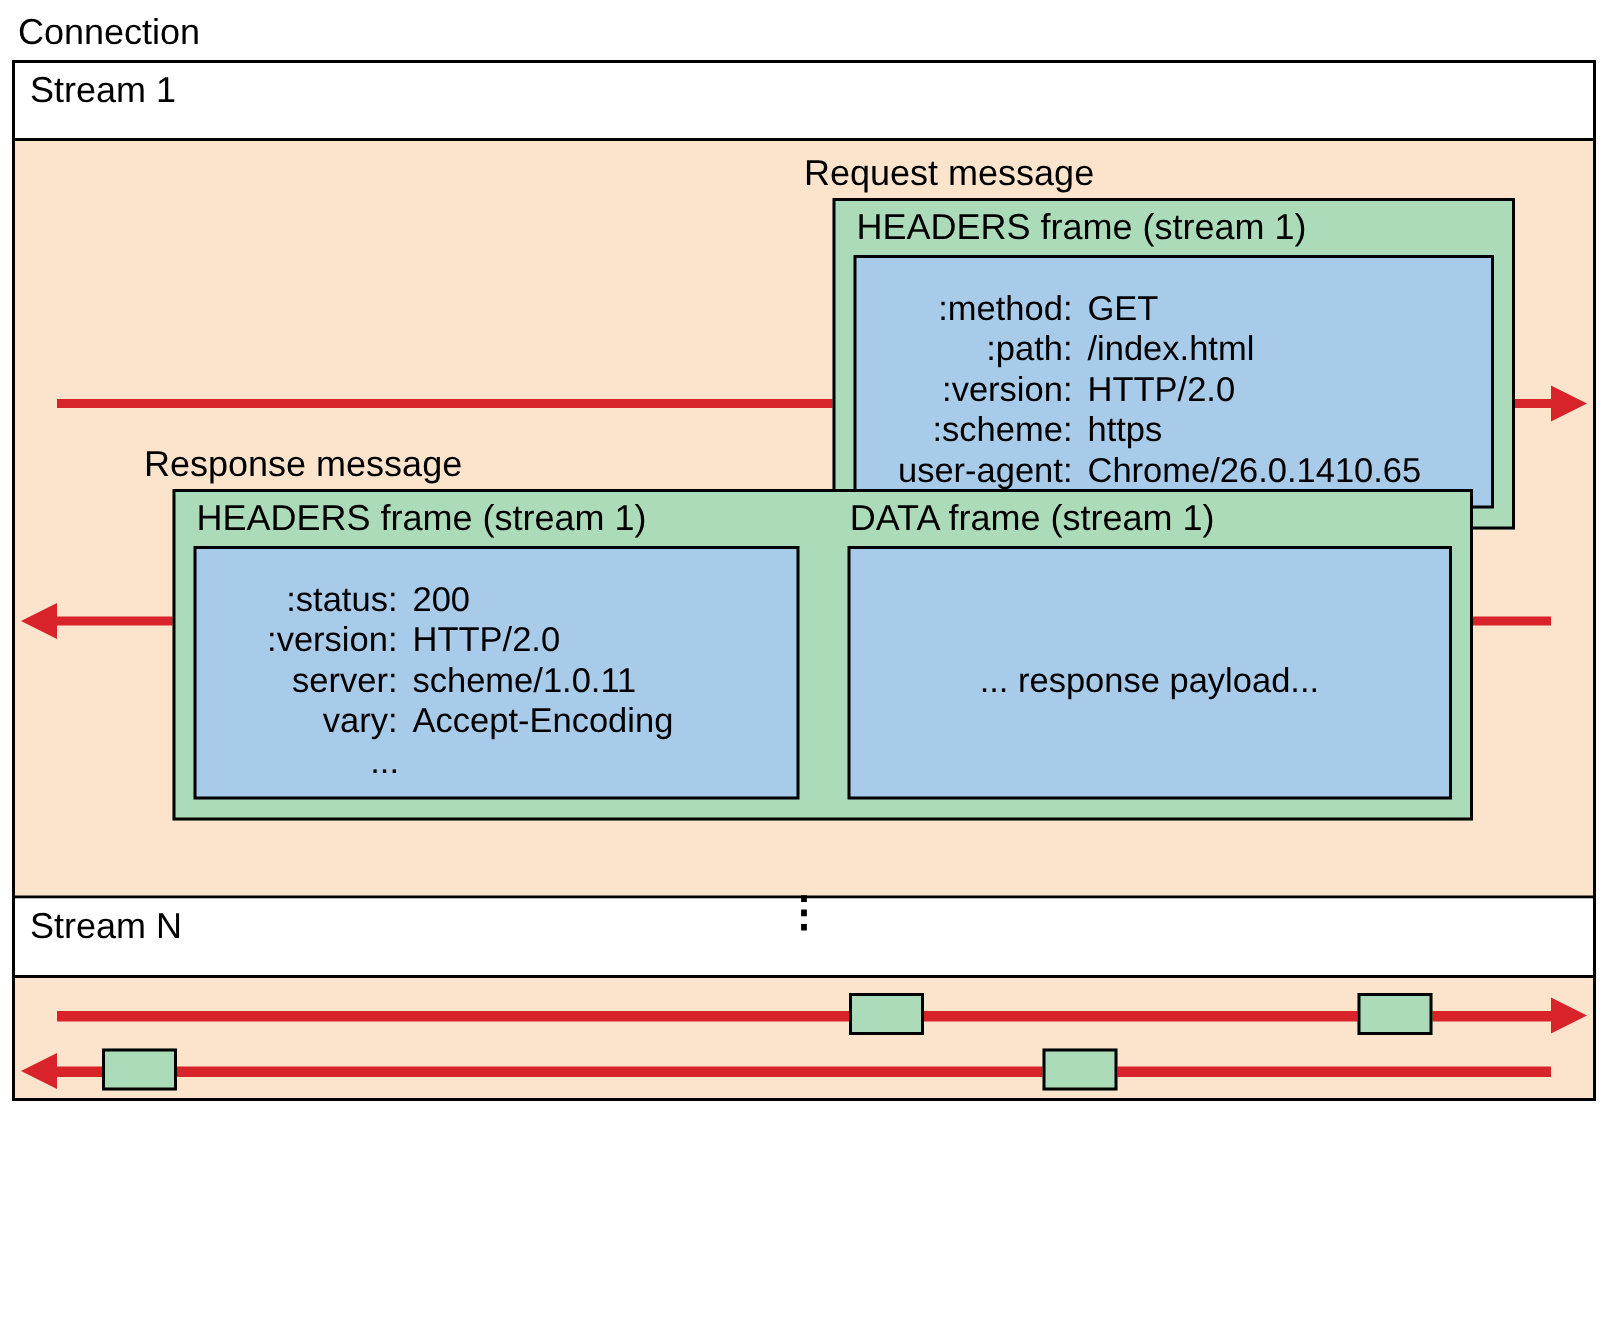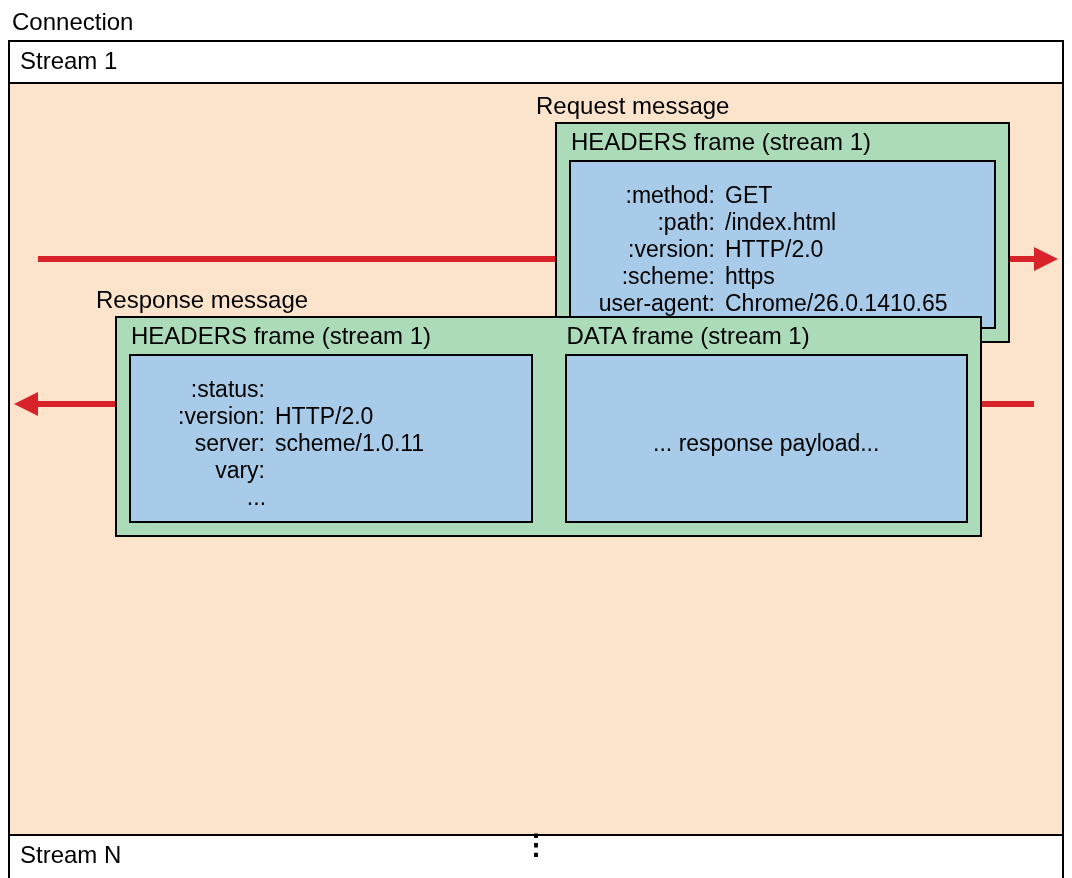--- a/index.html
+++ b/index.html
@@ -13,21 +13,21 @@
     width: 1072px;
   }
   .connection-label { font-weight: 400; margin: 0 0 4px 4px; }
   .connection-box {
     border: 2.5px solid #000;
     background: #fff;
   }
   .stream-header {
     border-bottom: 2.5px solid #000;
     background: #fff;
-    padding: 2px 10px 4px 10px;
+    padding: 2px 10px 14px 10px;
     line-height: 1.4;
   }
   .stream-body {
     background: #fce4cc;
     border-bottom: 2.5px solid #000;
     position: relative;
     padding: 14px 0 18px 0;
   }
   .stream-body.last { border-bottom: none; }
   .arrow-line {
@@ -113,21 +113,21 @@
 </style>
 </head>
 <body>
 
 <div class="connection-label">Connection</div>
 
 <div class="connection-box">
 
   <div class="stream-header">Stream 1</div>
 
-  <div class="stream-body" style="height:752px;">
+  <div class="stream-body" style="height:505px;">
 
     <div class="req-block" style="z-index:1;">
       <div class="section-label">Request message</div>
       <div class="frame-group">
         <div class="frame-title">HEADERS frame (stream 1)</div>
         <div class="frame-body">
           <div class="kv-row">
             <div class="kv-key wide">:method:</div>
             <div class="kv-val">GET</div>
           </div>
@@ -159,31 +159,33 @@
     </div>
 
     <div class="resp-block">
       <div class="section-label">Response message</div>
       <div class="frame-group flex">
         <div class="frame-col">
           <div class="frame-title">HEADERS frame (stream 1)</div>
           <div class="frame-body">
             <div class="kv-row">
               <div class="kv-key">:status:</div>
+              <div class="kv-val">200</div>
             </div>
             <div class="kv-row">
               <div class="kv-key">:version:</div>
               <div class="kv-val">HTTP/2.0</div>
             </div>
             <div class="kv-row">
               <div class="kv-key">server:</div>
               <div class="kv-val">scheme/1.0.11</div>
             </div>
             <div class="kv-row">
               <div class="kv-key">vary:</div>
+              <div class="kv-val">Accept-Encoding</div>
             </div>
             <div class="kv-ellipsis">...</div>
           </div>
         </div>
         <div class="frame-col">
           <div class="frame-title">DATA frame (stream 1)</div>
           <div class="frame-body center">
             <span>... response payload...</span>
           </div>
         </div>

